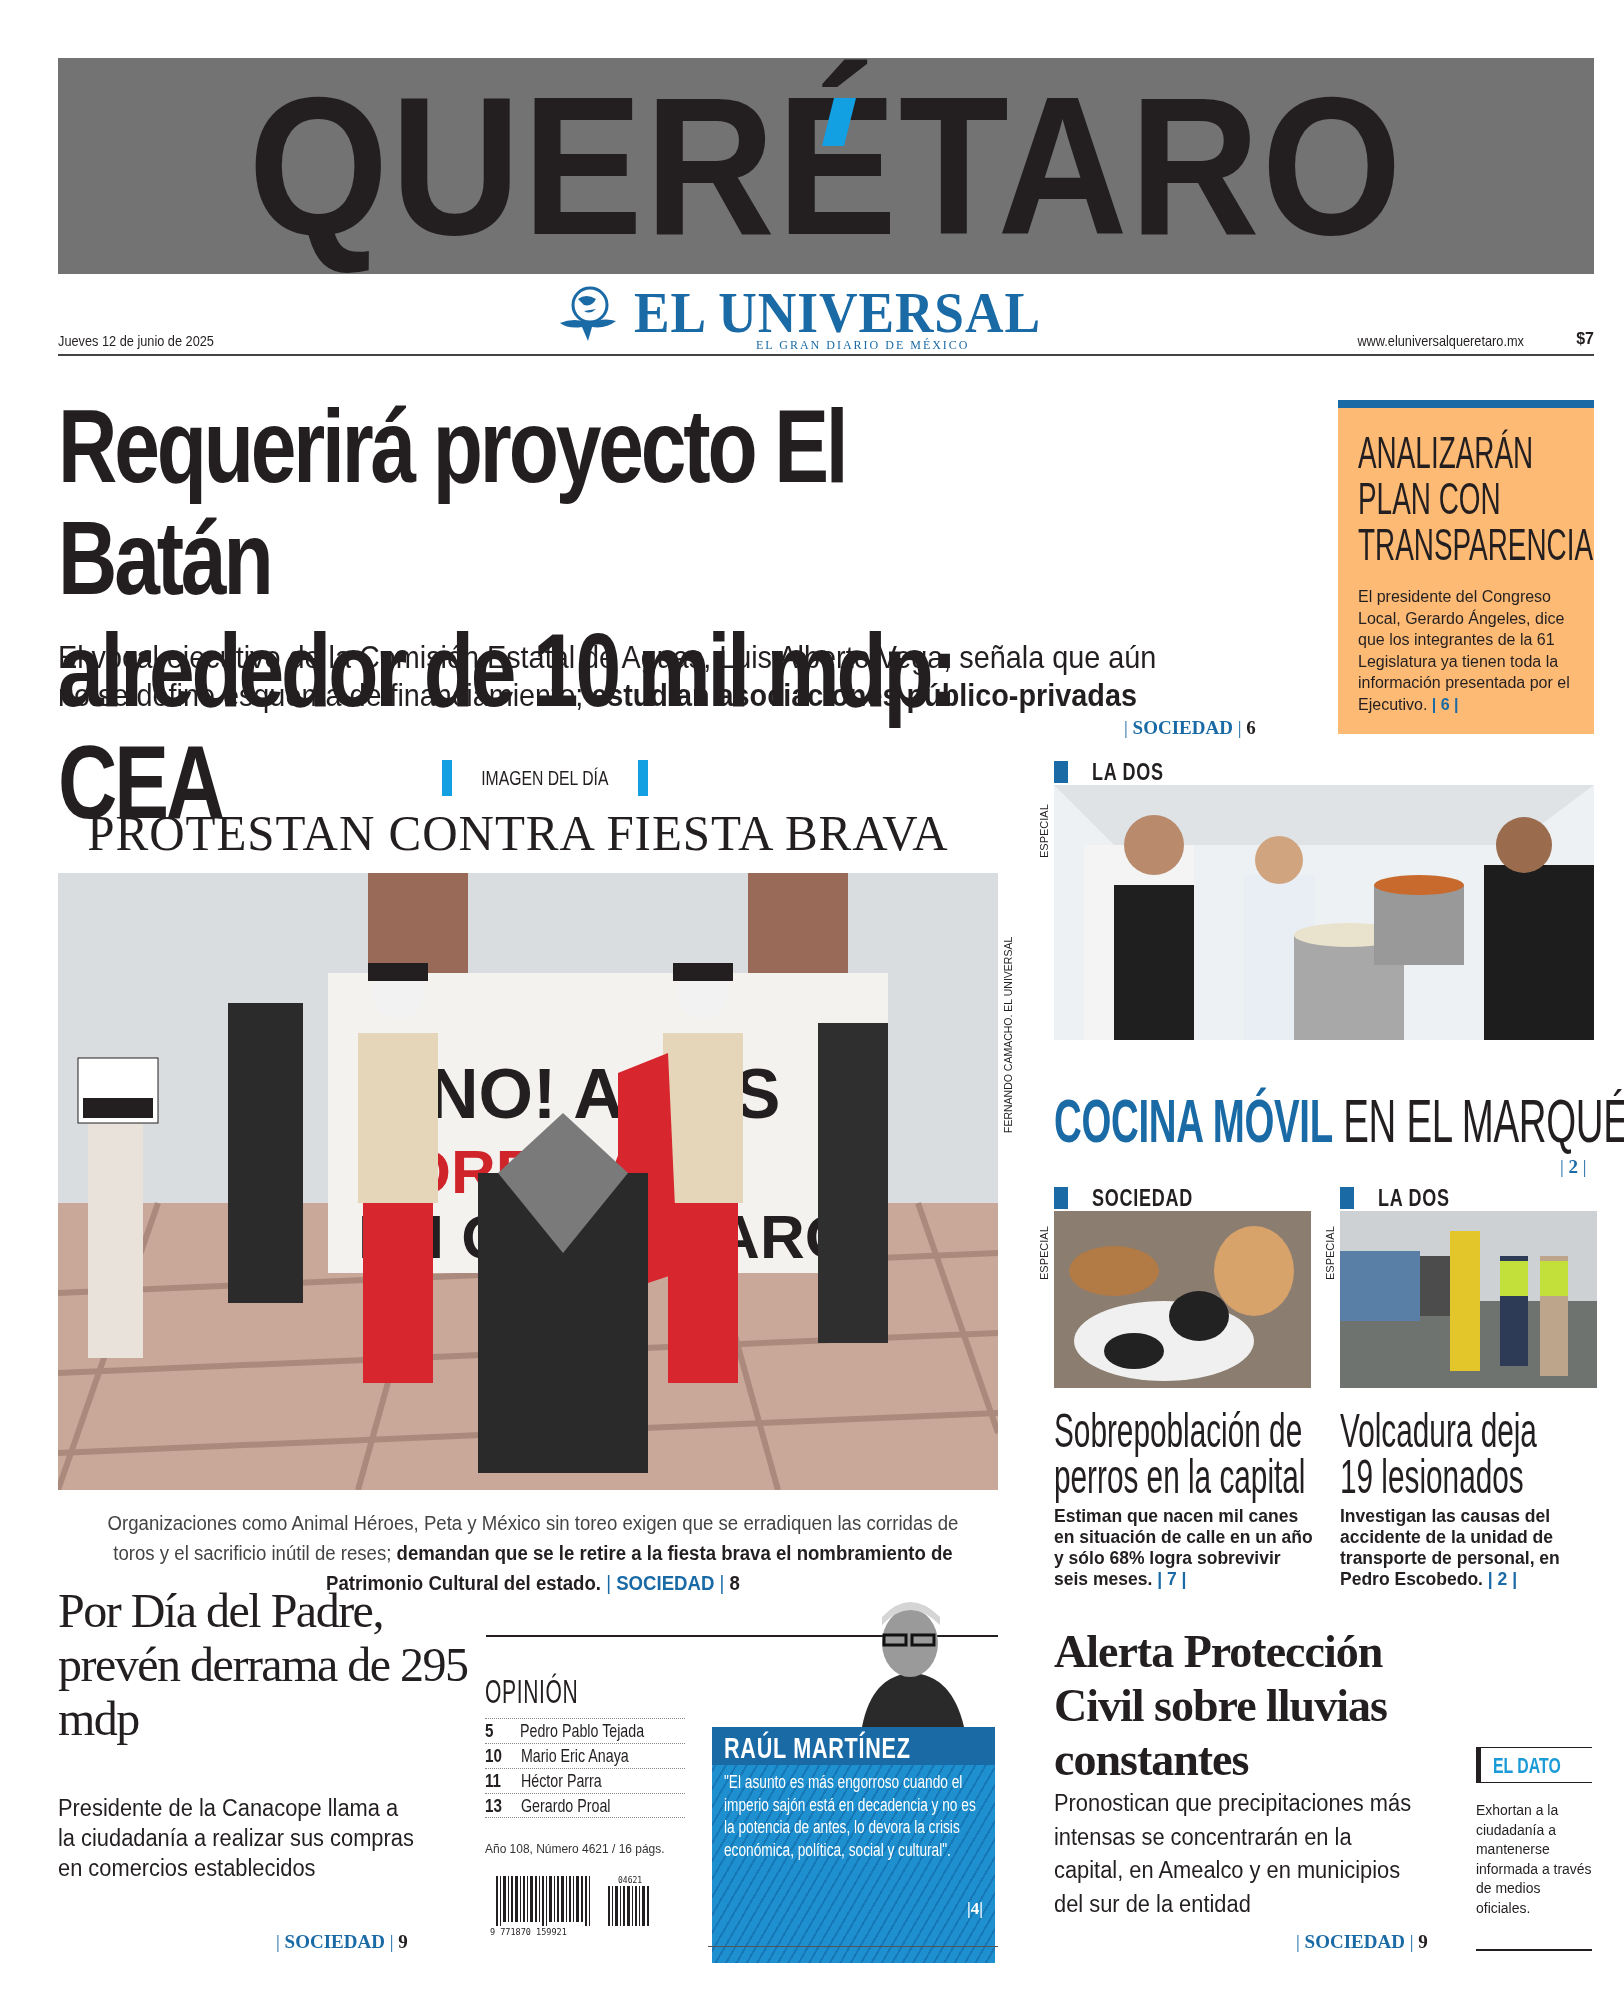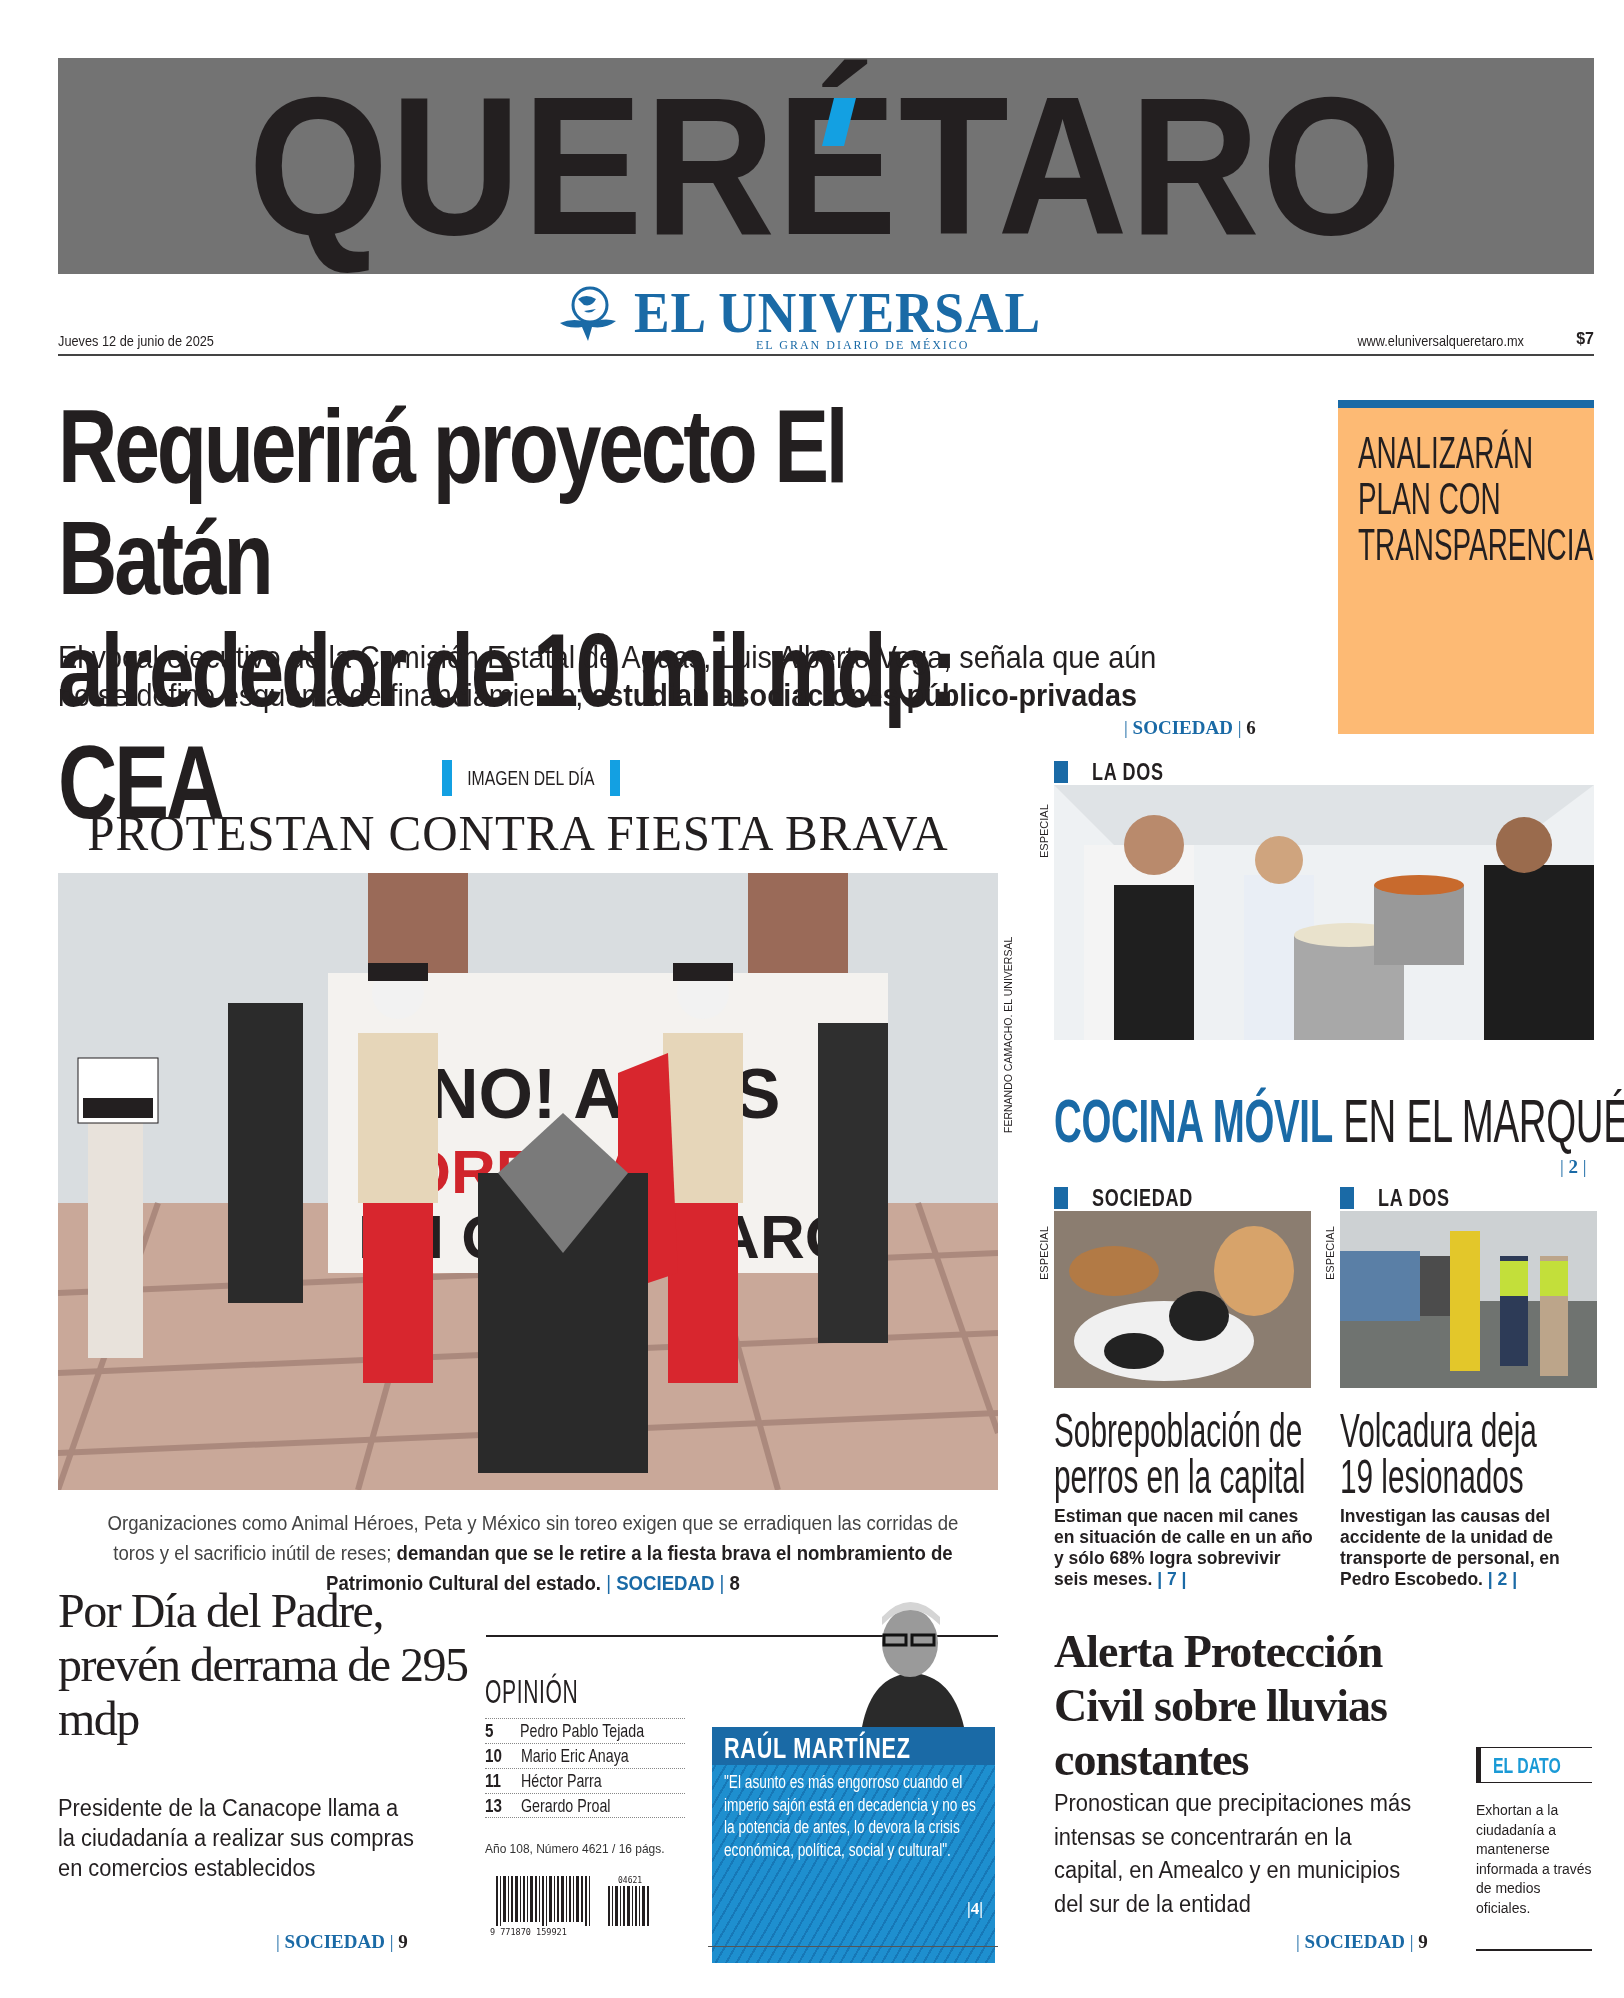--- a/index.html
+++ b/index.html
@@ -31,21 +31,21 @@
   #deck-ref{left:1124px;top:717px}
 
   
   #sidebox{left:1338px;top:400px;width:256px;height:334px;background:#fdba74}
   #sidebox-bar{position:absolute;left:0;top:0;width:100%;height:8px;background:#1a6aa6}
   #sidebox-title{position:absolute;left:20px;top:30px;width:300px;font-size:45px;line-height:46px;color:#231f20;transform:scaleX(0.62);transform-origin:left}
   #sidebox-body{position:absolute;left:20px;top:186px;width:216px;font-size:16px;line-height:21.5px}
   #sidebox-body .pg{color:#1a6aa6;font-weight:bold}
 
   
-  #iod-label{left:442px;top:760px;height:36px;display:flex;align-items:center;gap:8px}
+  #iod-label{left:442px;top:760px;height:36px;display:flex;align-items:center;gap:22px}
   .iod-block{width:10px;height:36px;background:#13a0e2}
   #iod-text{font-size:21px;transform:scaleX(0.75);transform-origin:center;margin:0 -14px}
   #iod-title{left:58px;top:804px;width:920px;text-align:center;font-family:"Liberation Serif",serif;font-size:50px;letter-spacing:1px;transform:scaleX(0.98)}
   #photo-main{left:58px;top:873px;width:940px;height:617px;overflow:hidden;background:#cfc6bd}
   #photo-credit{left:1002px;top:873px;width:14px;height:260px;writing-mode:vertical-rl;transform:rotate(180deg);font-size:10.5px;color:#231f20;white-space:nowrap}
   #caption{left:68px;top:1508px;width:930px;text-align:center;font-size:20px;line-height:30px;color:#444;transform:scaleX(0.93);transform-origin:center}
   #caption b{color:#231f20}
   #caption .sec{color:#1a6aa6;font-weight:bold}
   #caption .pg{color:#231f20;font-weight:bold}
 
@@ -139,20 +139,24 @@
 <div id="deck-ref" class="abs ref">
   <span class="bar">| </span><span class="sec">SOCIEDAD</span><span class="bar"> | </span><span>6</span>
 </div>
 
 <div id="sidebox" class="abs">
   <div id="sidebox-bar"></div>
   <div id="sidebox-title">
     <div>ANALIZARÁN</div>
     <div>PLAN CON</div>
     <div>TRANSPARENCIA</div>
+  </div>
+  <div id="sidebox-body">
+    <span>El presidente del Congreso Local, Gerardo Ángeles, dice que los integrantes de la 61 Legislatura ya tienen toda la información presentada por el Ejecutivo.</span>
+    <span class="pg"> | <span>6</span> |</span>
   </div>
 </div>
 
 <div id="iod-label" class="abs">
   <div class="iod-block"></div>
   <div id="iod-text">IMAGEN DEL DÍA</div>
   <div class="iod-block"></div>
 </div>
 <div id="iod-title" class="abs">PROTESTAN CONTRA FIESTA BRAVA</div>
 

